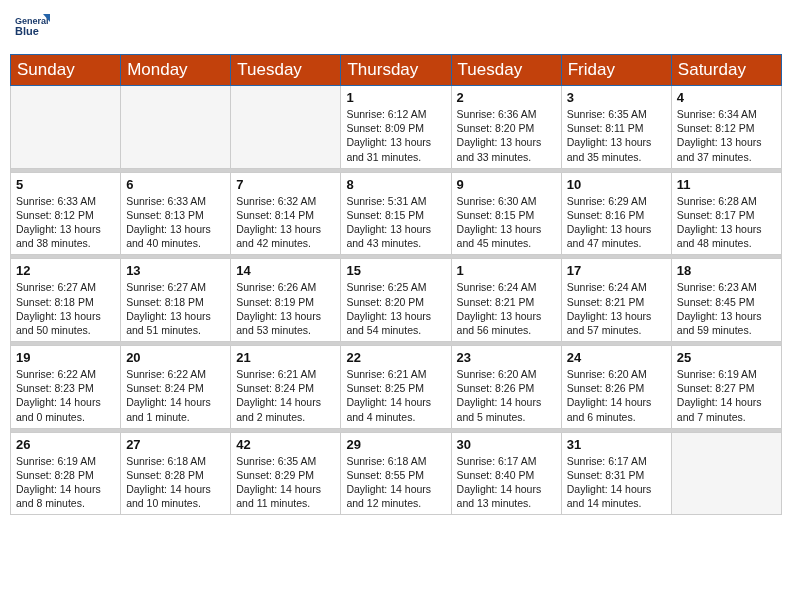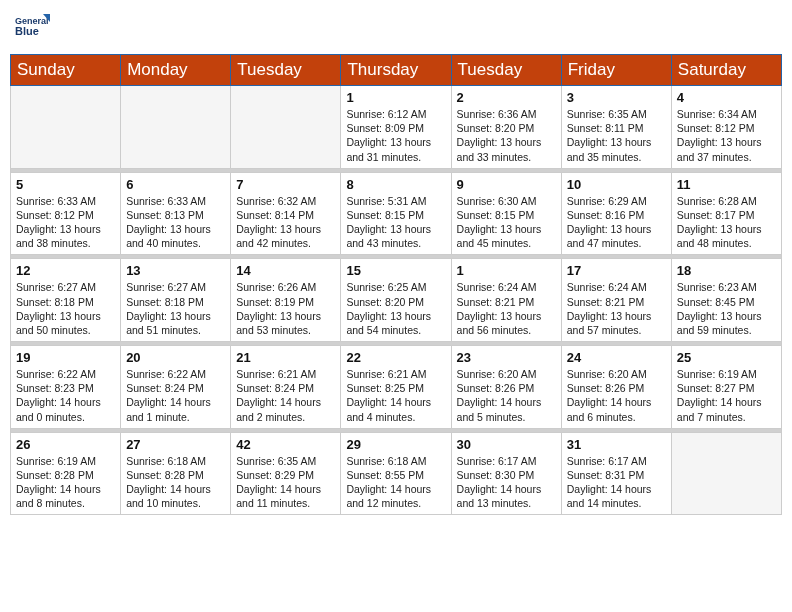--- a/index.html
+++ b/index.html
@@ -327,21 +327,21 @@
         <td>
           <span class="day-number">29</span>
           <div class="day-info">Sunrise: 6:18 AM
 Sunset: 8:55 PM
 Daylight: 14 hours
 and 12 minutes.</div>
         </td>
         <td>
           <span class="day-number">30</span>
           <div class="day-info">Sunrise: 6:17 AM
-Sunset: 8:30 PM
+Sunset: 8:40 PM
 Daylight: 14 hours
 and 13 minutes.</div>
         </td>
         <td>
           <span class="day-number">31</span>
           <div class="day-info">Sunrise: 6:17 AM
 Sunset: 8:31 PM
 Daylight: 14 hours
 and 14 minutes.</div>
         </td>

